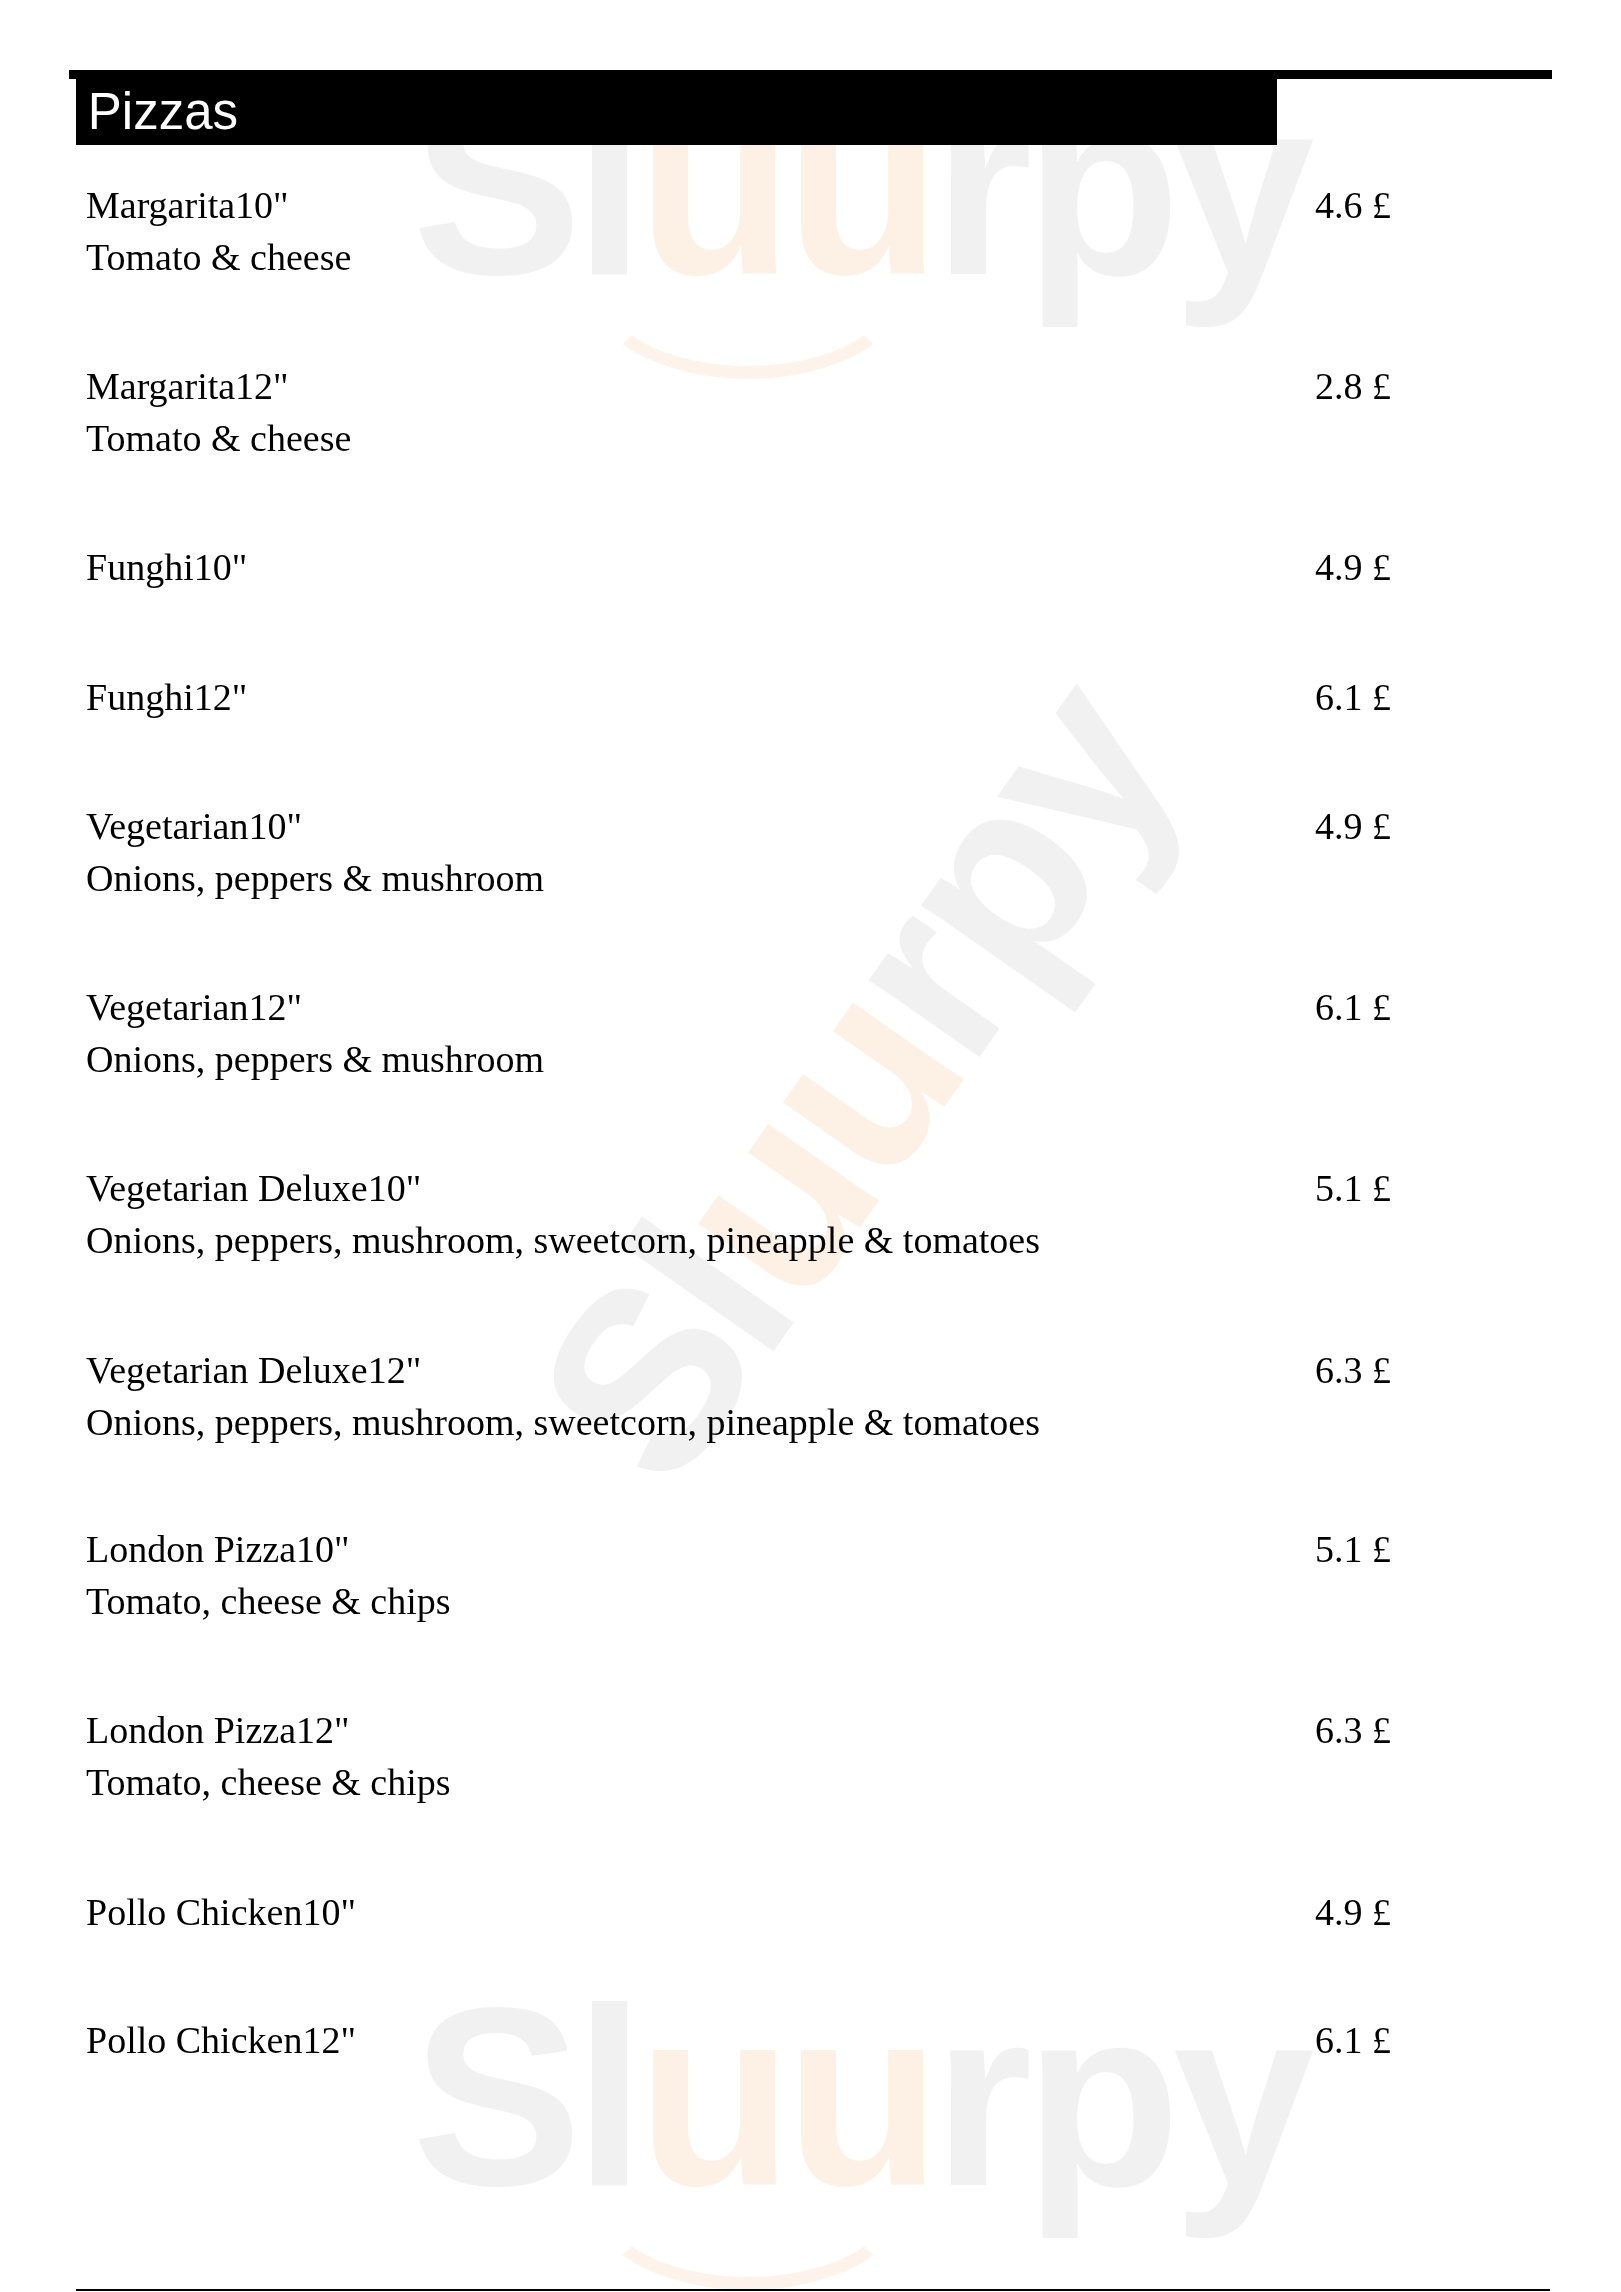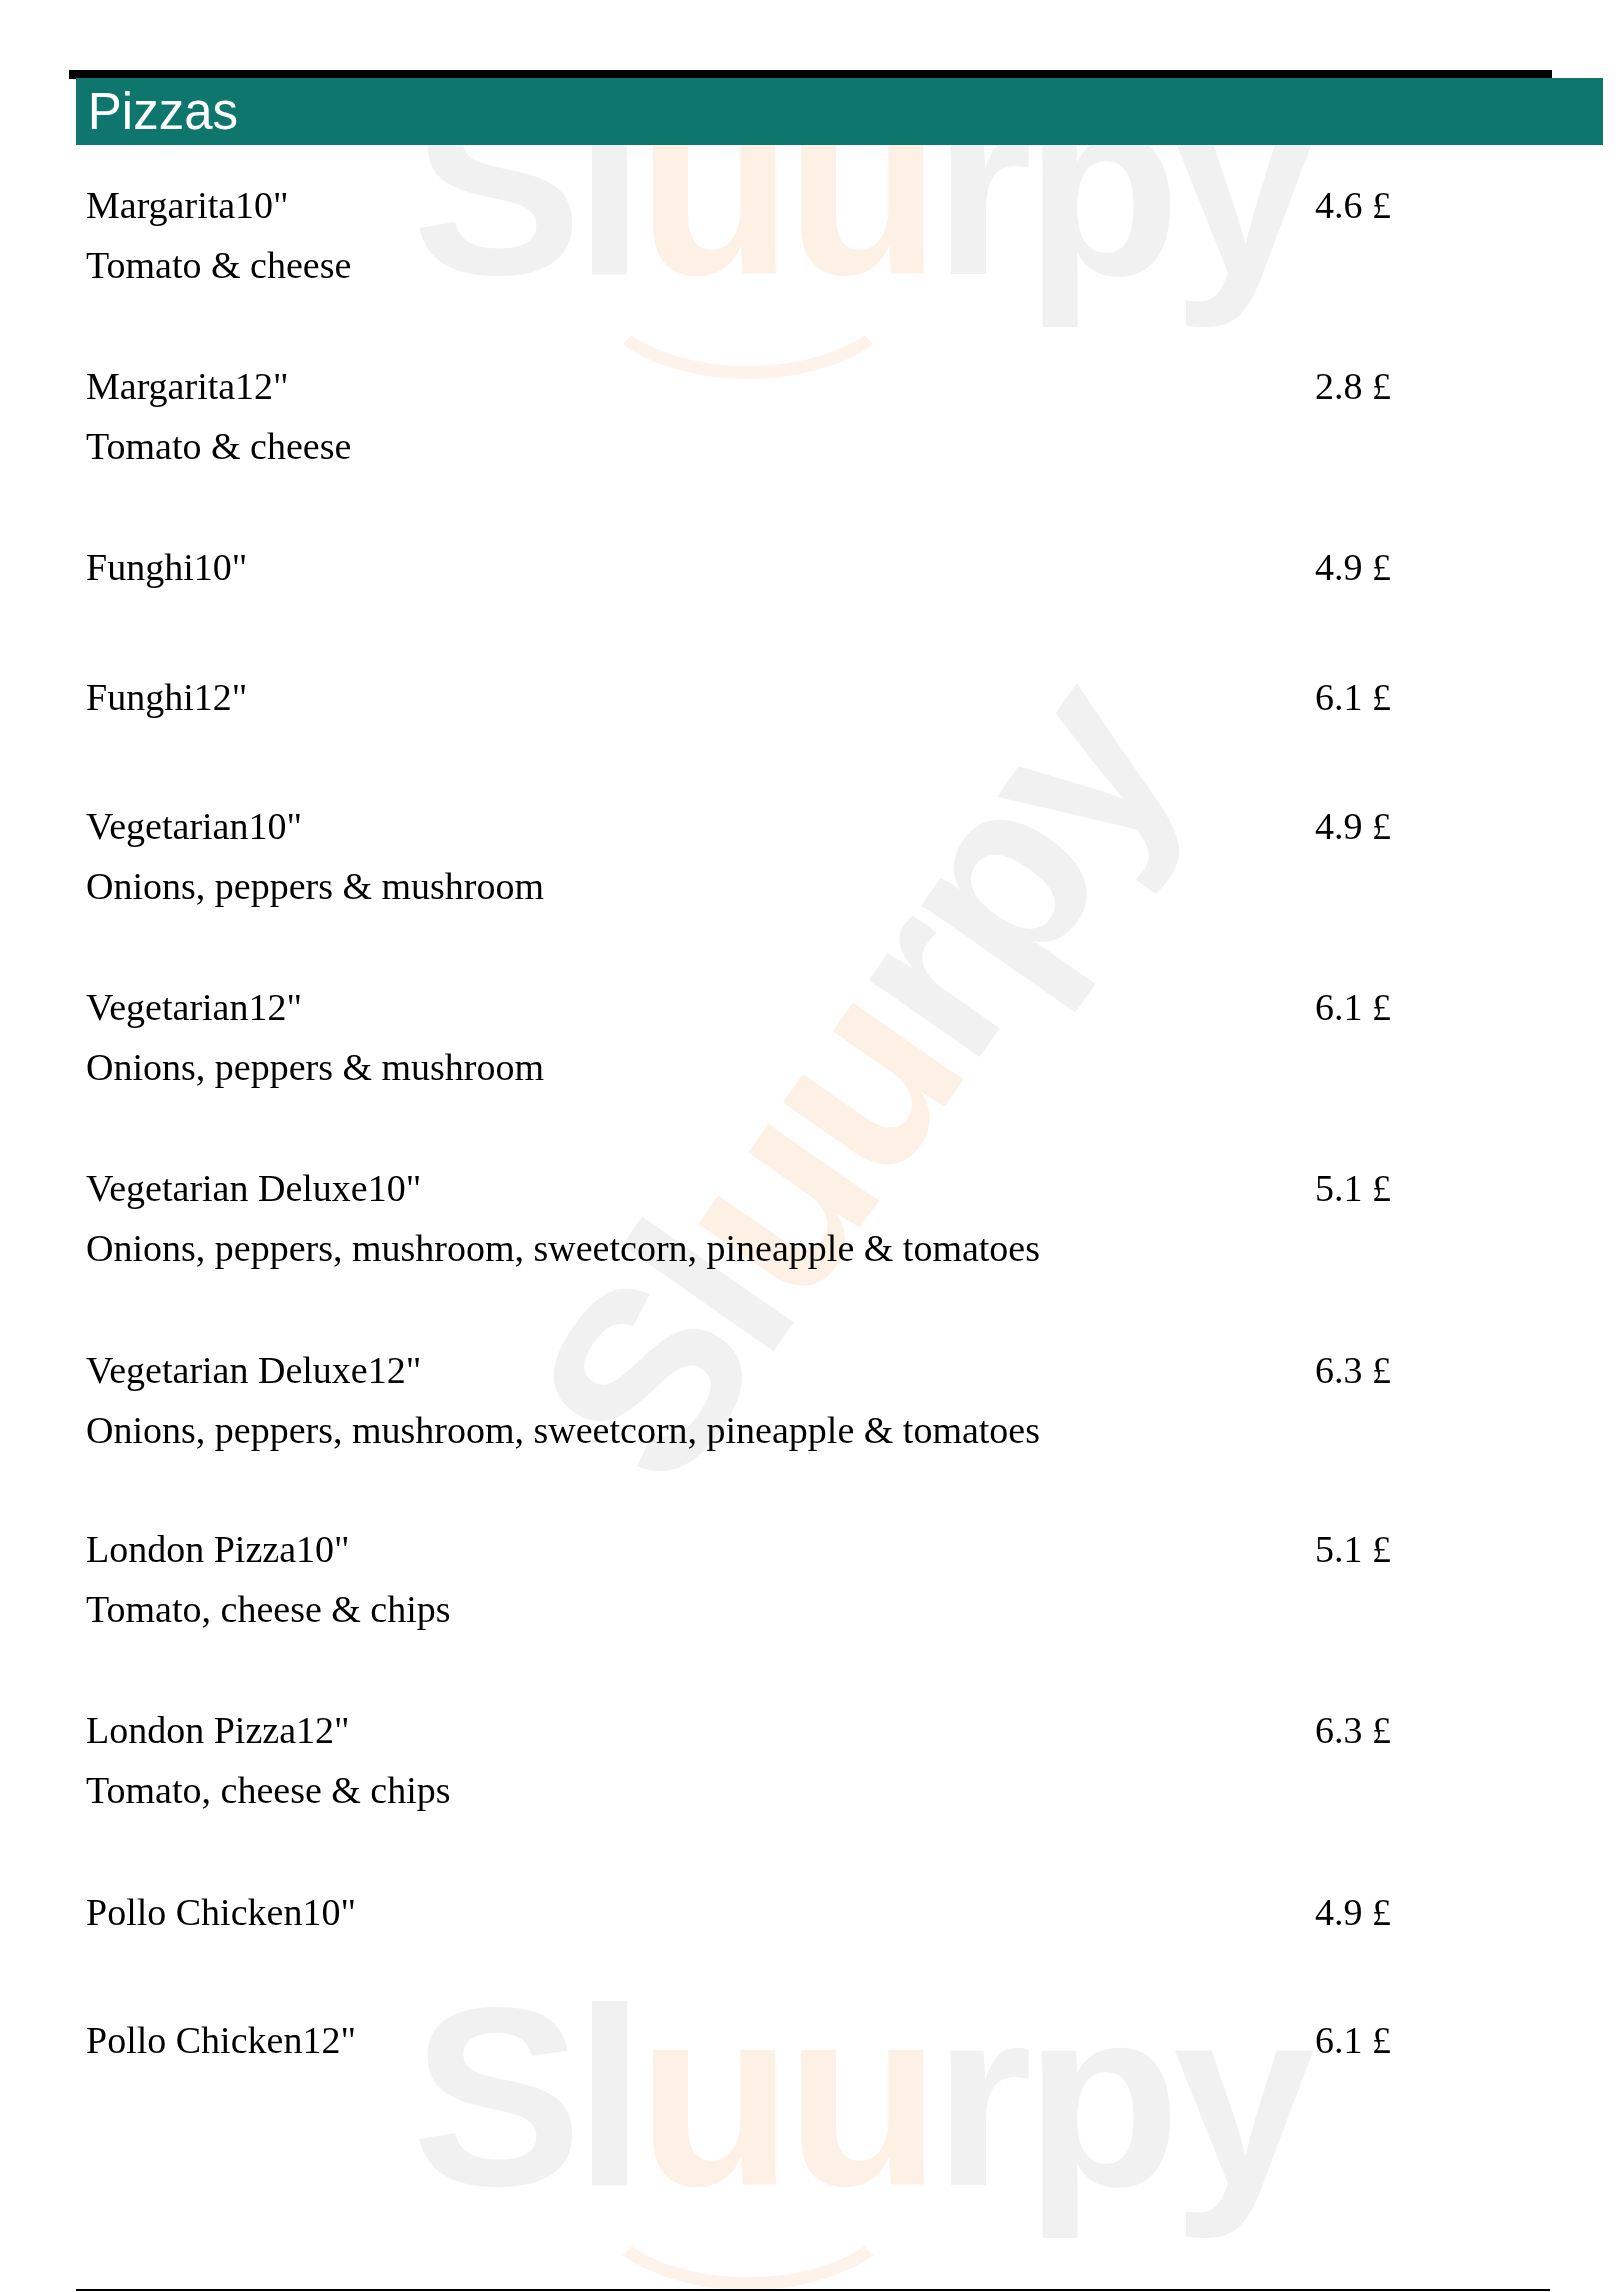--- a/index.html
+++ b/index.html
@@ -1,25 +1,25 @@
 <!DOCTYPE html>
 <html><head>
 <meta charset="utf-8">
 <style>
   html, body { margin: 0; padding: 0; background: #ffffff; }
   body { width: 1621px; height: 2293px; position: relative; overflow: hidden; font-family: "Liberation Serif", serif; color: #000; }
   .watermark { position: absolute; font-family: "Liberation Sans", sans-serif; font-weight: bold; font-size: 255px; letter-spacing: -7.8px; color: rgba(150,150,150,0.13); user-select: none; pointer-events: none; white-space: nowrap; }
   .watermark .accent { color: rgba(240,140,50,0.12); }
   .wm-smile { position: absolute; border: 13.7px solid rgba(240,140,50,0.10); border-top-color: transparent; border-left-color: transparent; border-right-color: transparent; border-radius: 50%; pointer-events: none; }
   .top-rule { position: absolute; left: 69px; top: 70px; width: 1483px; height: 8.8px; background: #000; }
-  .section-header { position: absolute; left: 76px; top: 78px; width: 1527px; height: 67px; background: #0f766e; }
+  .section-header { position: absolute; left: 76px; top: 78px; width: 1201px; height: 67px; background: #000000; }
   .section-title { position: absolute; left: 11.8px; top: 3.9px; font-family: "Liberation Sans", sans-serif; font-size: 51px; line-height: 59px; color: #ffffff; }
   .item { position: absolute; left: 86px; width: 1392px; }
   .item-name { position: absolute; left: 0; top: 0; font-size: 38px; line-height: 43px; white-space: nowrap; }
-  .item-desc { position: absolute; left: 0; top: 52px; font-size: 38px; line-height: 43px; white-space: nowrap; margin-top: 8px; }
+  .item-desc { position: absolute; left: 0; top: 52px; font-size: 38px; line-height: 43px; white-space: nowrap; }
   .item-price { position: absolute; left: 1213px; top: 0; font-size: 38px; line-height: 43px; white-space: nowrap; margin-left: 16px; }
   .bottom-rule { position: absolute; left: 76px; top: 2289px; width: 1474px; height: 2px; background: #000; }
 </style>
 </head>
 <body>
 
 <div class="watermark" style="left:412px; top:39px;">
   <span>Sl</span><span class="accent">uu</span><span>rpy</span>
 </div>
 <div class="wm-smile" style="left:588px; top:196px; width:294px; height:157px;"></div>

